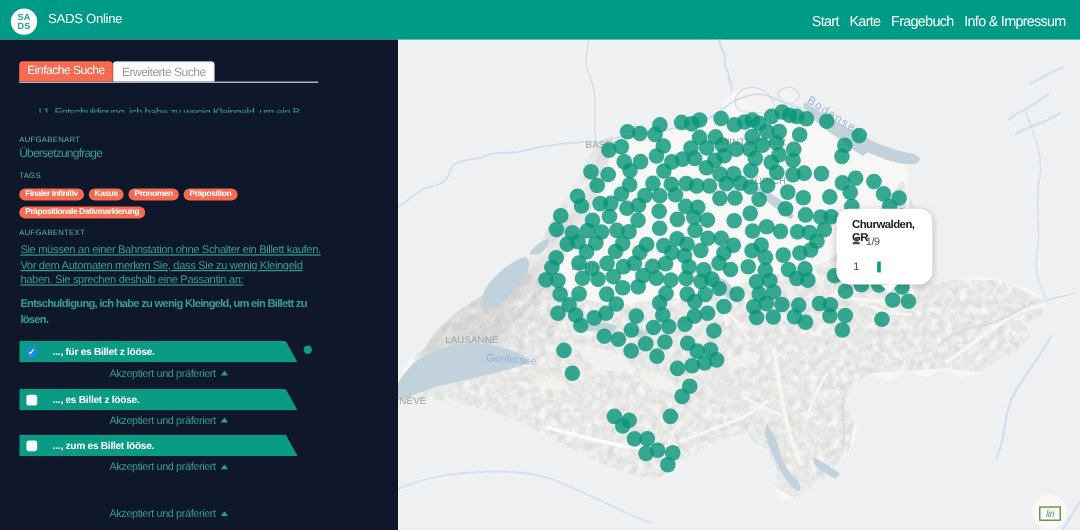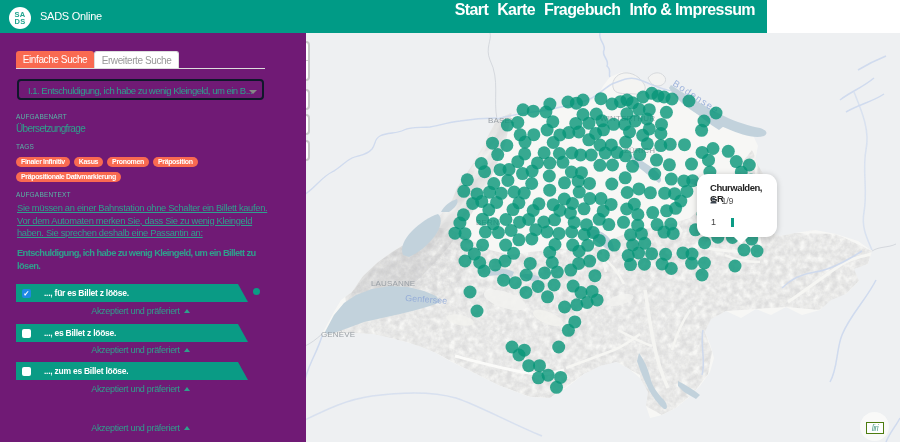--- a/index.html
+++ b/index.html
@@ -1,29 +1,29 @@
 <!DOCTYPE html>
 <html><head><meta charset="utf-8">
 <style>
 *{margin:0;padding:0;box-sizing:border-box;}
 html,body{width:900px;height:442px;overflow:hidden;font-family:"Liberation Sans",sans-serif;background:#fff;}
-#hdr{position:absolute;left:0;top:0;width:767px;height:33px;background:#009b86;z-index:30;}
+#hdr{position:absolute;left:0;top:0;width:900px;height:33px;background:#009b86;z-index:30;}
 #logo{position:absolute;left:9px;top:7px;width:22px;height:22px;border-radius:50%;background:#fff;
  color:#20a38e;font-size:7.5px;font-weight:bold;text-align:center;line-height:7.5px;padding-top:3.5px;letter-spacing:0.2px;}
 #brand{position:absolute;left:40px;top:10px;color:#fff;font-size:11px;letter-spacing:-0.27px;}
-#nav{position:absolute;right:12px;top:1px;color:#fff;font-size:16px;letter-spacing:-0.6px;font-weight:bold;}
+#nav{position:absolute;right:12px;top:11px;color:#fff;font-size:12px;letter-spacing:-0.6px;}
 #nav span{margin-left:9px;}
-#side{position:absolute;left:0;top:33px;width:306px;height:409px;background:#701a75;z-index:20;}
+#side{position:absolute;left:0;top:33px;width:331px;height:409px;background:#0f172a;z-index:20;}
 #side .abs{position:absolute;}
 .tabs{left:16px;top:19px;width:249px;border-bottom:1px solid #ddd;height:17px;}
 .tab1{position:absolute;left:0;bottom:0;height:17px;background:#f96a51;color:#fff;font-size:10px;letter-spacing:-0.4px;
  line-height:18px;width:78px;text-align:center;border-radius:3px 3px 0 0;}
 .tab2{position:absolute;left:78px;bottom:0;height:17px;background:#fff;color:#999;font-size:10px;letter-spacing:-0.4px;
  line-height:17px;width:85px;text-align:center;border:1px solid #ddd;border-bottom:none;border-radius:3px 3px 0 0;}
-#dd{left:17px;top:46px;width:247px;height:21px;border:2px solid #0f172a;border-radius:4px;
+#dd{left:17px;top:46px;width:247px;height:21px;border:6px solid #0f172a;border-radius:4px;
  color:#2fa08c;font-size:9.5px;letter-spacing:-0.5px;line-height:19px;padding-left:9px;padding-right:4px;white-space:nowrap;overflow:hidden;}
 #dd .car{position:absolute;right:5px;top:9px;width:0;height:0;border-left:4px solid transparent;
  border-right:4px solid transparent;border-top:4px solid #888;}
 .lbl{color:#58b7a6;font-size:6.5px;letter-spacing:0.2px;left:16px;}
 .tealtxt{color:#2fa08c;}
 .tag{display:inline-block;background:#f96a51;color:#fff;font-size:7px;font-weight:bold;letter-spacing:-0.35px;
  border-radius:5px;padding:0 5px;height:10px;line-height:10px;margin-right:4px;}
 .opt{position:absolute;left:16px;width:232px;height:18px;color:#fff;}
 .opt .bar{position:absolute;left:0;top:0;width:100%;height:100%;background:#0a9b85;
  clip-path:polygon(0 0,calc(100% - 10px) 0,100% 100%,0 100%);}

